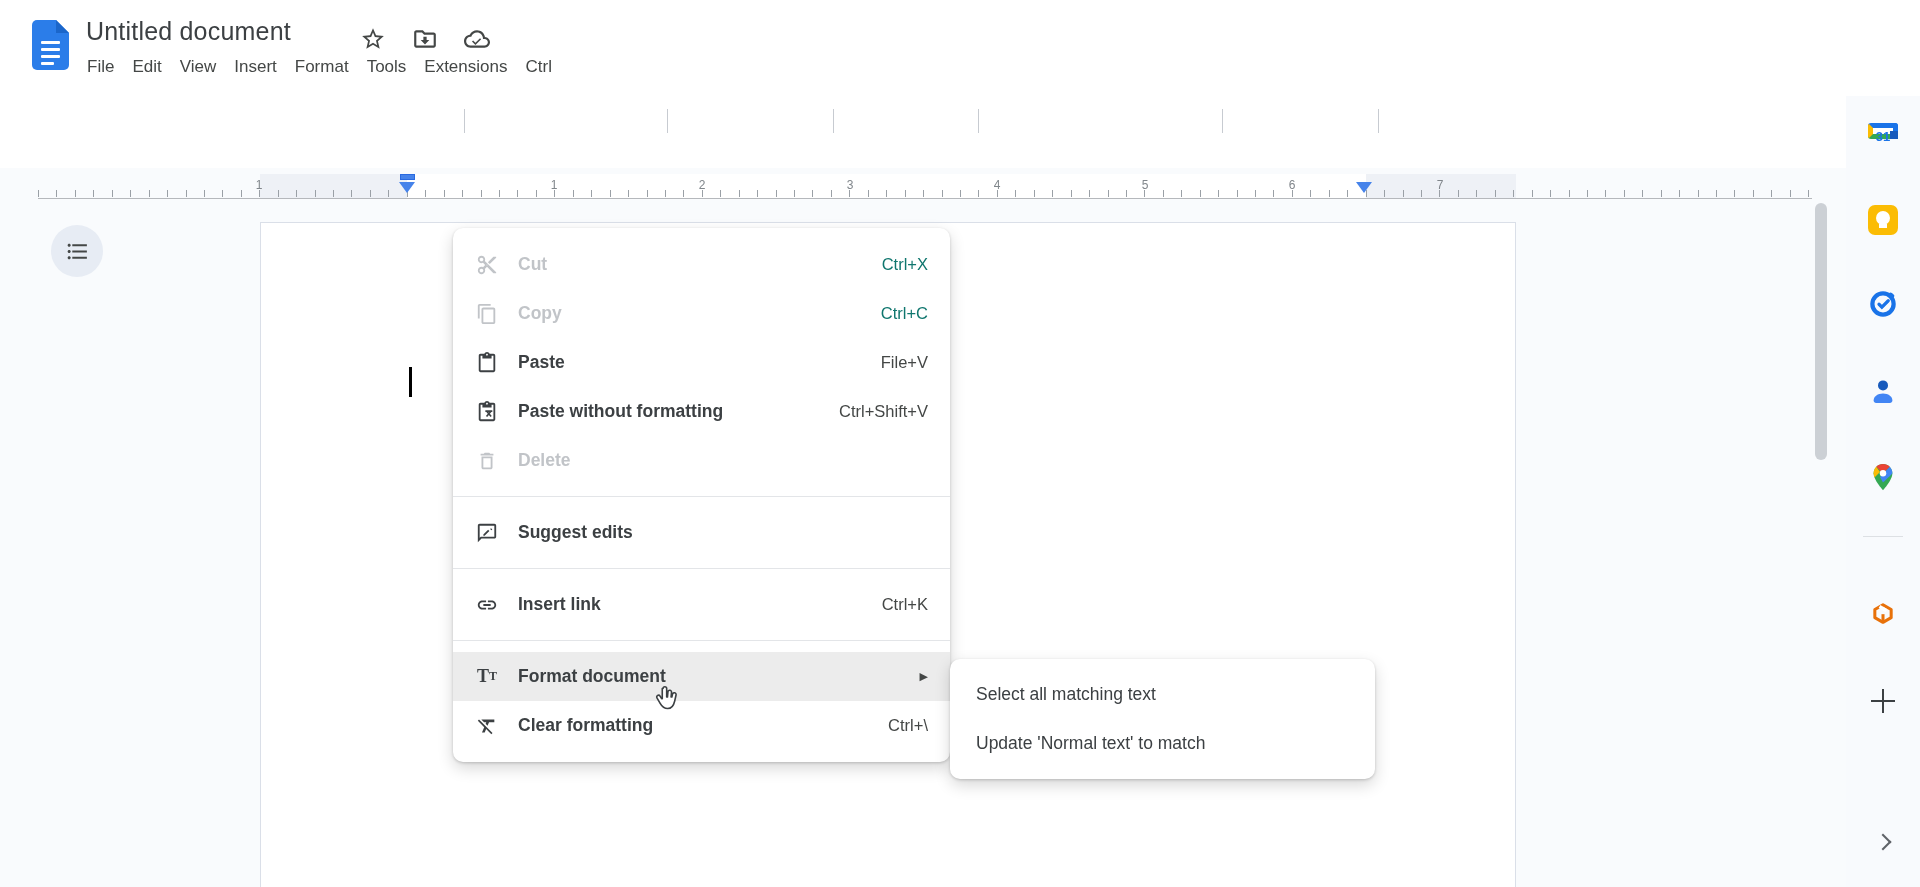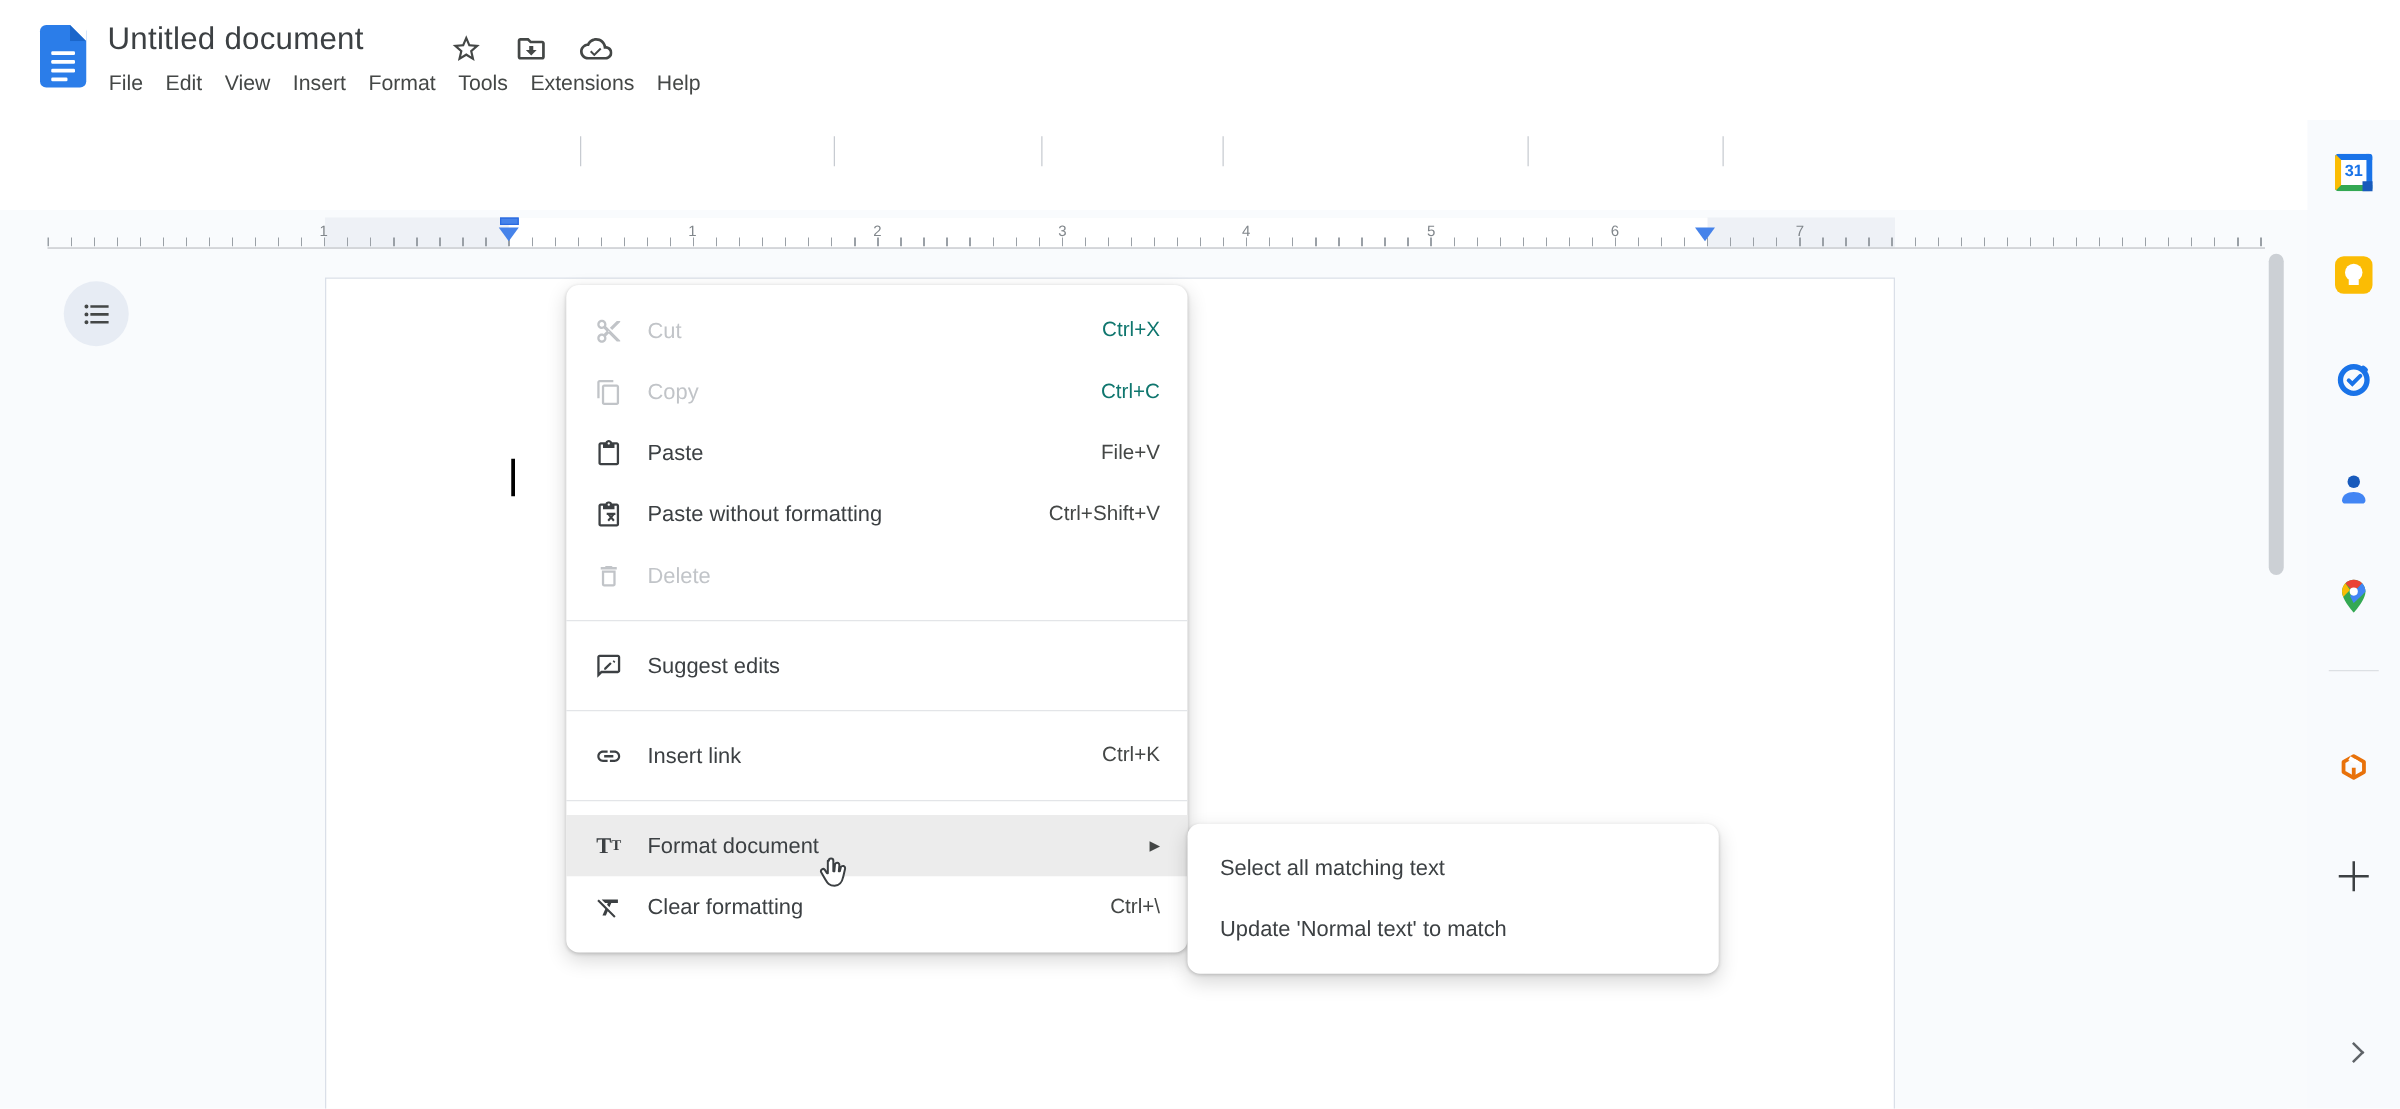--- a/index.html
+++ b/index.html
@@ -59,39 +59,39 @@
   .scroll-thumb { position:absolute; left:1815px; top:4px; width:12px; height:257px; background:#ccd0d5; border-radius:6px; }
 
   
   .cmenu { position:absolute; left:453px; top:228px; width:497px; background:#fff; border-radius:10px; padding:12px 0;
     box-shadow:0 1px 3px rgba(0,0,0,.18), 0 6px 16px rgba(0,0,0,.16); z-index:20; }
   .mi { height:49px; display:flex; align-items:center; padding:0 22px; color:#3c4043; }
   .mi.hl { background:#ececec; }
   .mi.dis { color:#c1c4c8; }
   .mi-ic { width:24px; height:24px; margin-right:19px; flex:none; display:flex; align-items:center; justify-content:center; }
   .mi-ic svg { width:22px; height:22px; fill:currentColor; }
-  .mi-label { font-size:17.5px; }
+  .mi-label { font-size:17.5px;font-weight:bold; }
   .mi-short { margin-left:auto; font-size:16.5px; color:#444746; }
   .mi.dis .mi-short { color:#0f766e; }
   .mi-arrow { margin-left:auto; font-size:11px; color:#444746; }
   .msep { height:1px; background:#e3e5e8; margin:11px 0; }
   .tt-icon { font-family:"Liberation Serif", serif; font-weight:bold; color:currentColor; }
   .tt-big { font-size:18px; } .tt-small { font-size:12px; }
 
   .submenu { position:absolute; left:950px; top:659px; width:425px; background:#fff; border-radius:10px; padding:11px 0;
     box-shadow:0 1px 3px rgba(0,0,0,.18), 0 6px 16px rgba(0,0,0,.16); z-index:21; }
   .smi { height:49px; display:flex; align-items:center; padding:0 26px; font-size:17.5px; color:#3c4043; }
 
   .cursor-hand { position:absolute; left:650px; top:684px; z-index:30; }
 
   
   .sidebar { position:absolute; left:1846px; top:96px; width:74px; height:791px; background:#f8fafd; }
   .sb-item { position:absolute; left:0; width:74px; display:flex; justify-content:center; }
   .sb-sep { position:absolute; left:17px; width:40px; height:1px; background:#dde0e4; }
-  .cal-icon { position:relative; width:30px; height:30px; background:#fff; border-radius:3px;
+  .cal-icon { position:relative; width:30px; height:16px; background:#fff; border-radius:3px;
     border-top:5px solid #1a73e8; border-right:5px solid #1a73e8; border-left:5px solid #fbbc04; border-bottom:5px solid #34a853; }
   .cal-icon b { position:absolute; left:0; right:0; top:1px; text-align:center; font-size:13px; color:#1a73e8; font-weight:bold; }
   .cal-icon i { position:absolute; right:-5px; bottom:-5px; width:8px; height:8px; background:#185abc; }
   .keep-icon { width:30px; height:30px; background:#fbbc04; border-radius:7px; position:relative; }
   .keep-icon::before { content:""; position:absolute; left:8px; top:6px; width:14px; height:14px; border-radius:50%; background:#fff; }
   .keep-icon::after { content:""; position:absolute; left:11px; top:19px; width:8px; height:4px; background:#fff; }
   .plus-icon { position:relative; width:24px; height:24px; color:#3c4043; }
   .plus-icon::before { content:""; position:absolute; left:0; top:11px; width:24px; height:2.4px; background:currentColor; }
   .plus-icon::after { content:""; position:absolute; left:11px; top:0; width:2.4px; height:24px; background:currentColor; }
   .chev-right { width:12px; height:12px; border-top:2.6px solid #5f6368; border-right:2.6px solid #5f6368; transform:rotate(45deg); }
@@ -123,21 +123,21 @@
           </svg></span>
     </div>
     <nav class="menubar">
       <span>File</span>
       <span>Edit</span>
       <span>View</span>
       <span>Insert</span>
       <span>Format</span>
       <span>Tools</span>
       <span>Extensions</span>
-      <span>Help</span>
+      <span>Ctrl</span>
     </nav>
 
     <div class="hdr-right">
       
       
       
       
 
       
 

